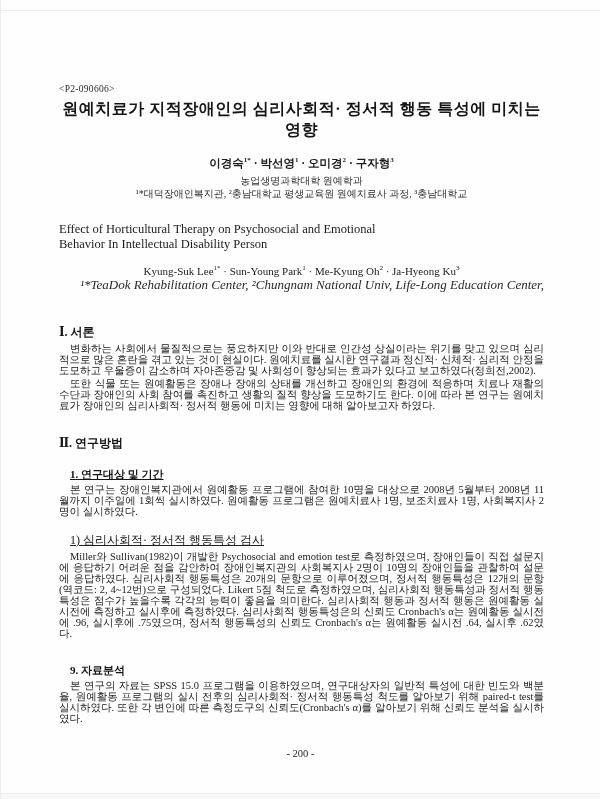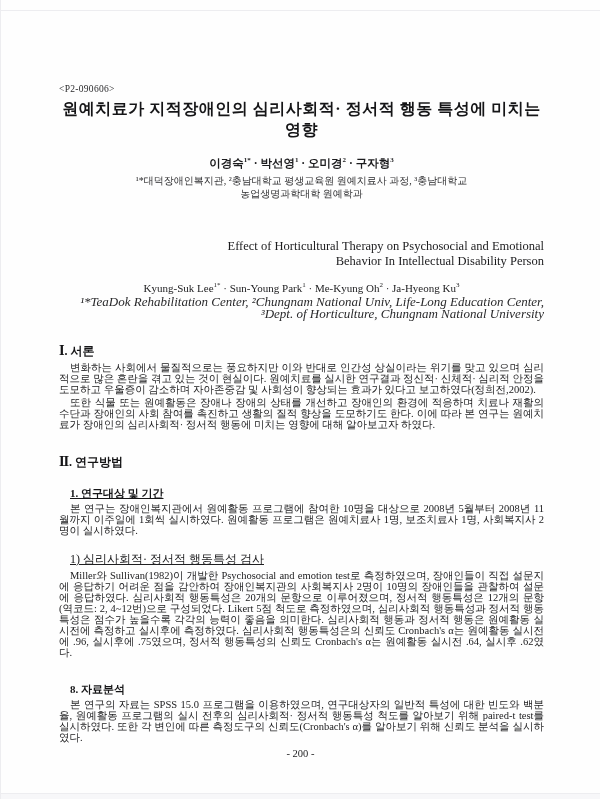--- a/index.html
+++ b/index.html
@@ -19,25 +19,25 @@
   .content{position:absolute;left:58px;top:0;width:485px;}
   .paper-id{margin-top:84px;font-size:9.5px;letter-spacing:.3px;color:#2a2a2c;}
   .title-kr{
     margin-top:5px;text-align:center;
     font-size:16px;font-weight:bold;letter-spacing:.5px;
     color:#151517;
   }
   .authors-kr{margin-top:15px;text-align:center;font-size:11.5px;font-weight:bold;color:#1b1b1d;}
   .authors-kr sup,.authors-en sup{font-size:7px;line-height:0;}
   .affil-kr{margin-top:3px;text-align:center;font-size:10px;line-height:13px;color:#29292b;}
-  .title-en{margin-top:39px;text-align:right;font-size:12.5px;line-height:15px;color:#1b1b1d;}
+  .title-en{margin-top:22px;text-align:left;font-size:12.5px;line-height:15px;color:#1b1b1d;}
   .authors-en{margin-top:13px;text-align:center;font-size:11px;color:#1b1b1d;}
   .affil-en{margin-top:2px;text-align:right;font-size:13px;line-height:12px;font-style:italic;color:#29292b;}
   .sec-heading{font-size:12px;font-weight:bold;color:#151517;}
-  .sec-1{margin-top:23px;}
+  .sec-1{margin-top:33px;}
   .sec-2{margin-top:12px;}
   .sub-heading{font-size:11px;font-weight:bold;margin-left:11px;color:#151517;}
   .sub-sub{font-size:12px;margin-left:11px;color:#202022;}
   p.body{
     margin:0;margin-top:2px;
     font-size:10.5px;line-height:11px;
     text-align:justify;text-indent:11px;
     color:#202022;
     word-break:break-all;
   }
@@ -56,49 +56,48 @@
 
   <div class="content">
 
     <div class="paper-id">&lt;P2-090606&gt;</div>
 
     <div class="title-kr">원예치료가 지적장애인의 심리사회적· 정서적 행동 특성에 미치는 영향</div>
 
     <div class="authors-kr"><span><span>이경숙</span><sup>1*</sup></span><span> · </span><span><span>박선영</span><sup>1</sup></span><span> · </span><span><span>오미경</span><sup>2</sup></span><span> · </span><span><span>구자형</span><sup>3</sup></span></div>
 
     <div class="affil-kr">
+      <div>농업생명과학대학 원예학과</div>
       <div>¹*대덕장애인복지관, ²충남대학교 평생교육원 원예치료사 과정, ³충남대학교</div>
-      <div>농업생명과학대학 원예학과</div>
     </div>
 
     <div class="title-en">
       <div>Effect of Horticultural Therapy on Psychosocial and Emotional</div>
       <div>Behavior In Intellectual Disability Person</div>
     </div>
 
     <div class="authors-en"><span><span>Kyung-Suk Lee</span><sup>1*</sup></span><span> · </span><span><span>Sun-Young Park</span><sup>1</sup></span><span> · </span><span><span>Me-Kyung Oh</span><sup>2</sup></span><span> · </span><span><span>Ja-Hyeong Ku</span><sup>3</sup></span></div>
 
     <div class="affil-en">
       <div>¹*TeaDok Rehabilitation Center, ²Chungnam National Univ, Life-Long Education Center,</div>
-      <div>³Dept. of Horticulture, Chungnam National University</div>
     </div>
 
     <div class="sec-heading sec-1">Ⅰ. 서론</div>
     <p class="body">변화하는 사회에서 물질적으로는 풍요하지만 이와 반대로 인간성 상실이라는 위기를 맞고 있으며 심리적으로 많은 혼란을 겪고 있는 것이 현실이다. 원예치료를 실시한 연구결과 정신적· 신체적· 심리적 안정을 도모하고 우울증이 감소하며 자아존중감 및 사회성이 향상되는 효과가 있다고 보고하였다(정희전,2002).</p>
     <p class="body">또한 식물 또는 원예활동은 장애나 장애의 상태를 개선하고 장애인의 환경에 적응하며 치료나 재활의 수단과 장애인의 사회 참여를 촉진하고 생활의 질적 향상을 도모하기도 한다. 이에 따라 본 연구는 원예치료가 장애인의 심리사회적· 정서적 행동에 미치는 영향에 대해 알아보고자 하였다.</p>
 
     <div class="sec-heading sec-2 gap-lg">Ⅱ. 연구방법</div>
 
     <div class="sub-heading gap-sm">1. 연구대상 및 기간</div>
     <p class="body">본 연구는 장애인복지관에서 원예활동 프로그램에 참여한 10명을 대상으로 2008년 5월부터 2008년 11월까지 이주일에 1회씩 실시하였다. 원예활동 프로그램은 원예치료사 1명, 보조치료사 1명, 사회복지사 2명이 실시하였다.</p>
 
     <div class="sub-sub gap-sm">1) 심리사회적· 정서적 행동특성 검사</div>
     <p class="body">Miller와 Sullivan(1982)이 개발한 Psychosocial and emotion test로 측정하였으며, 장애인들이 직접 설문지에 응답하기 어려운 점을 감안하여 장애인복지관의 사회복지사 2명이 10명의 장애인들을 관찰하여 설문에 응답하였다. 심리사회적 행동특성은 20개의 문항으로 이루어졌으며, 정서적 행동특성은 12개의 문항(역코드: 2, 4~12번)으로 구성되었다. Likert 5점 척도로 측정하였으며, 심리사회적 행동특성과 정서적 행동특성은 점수가 높을수록 각각의 능력이 좋음을 의미한다. 심리사회적 행동과 정서적 행동은 원예활동 실시전에 측정하고 실시후에 측정하였다. 심리사회적 행동특성은의 신뢰도 Cronbach's α는 원예활동 실시전에 .96, 실시후에 .75였으며, 정서적 행동특성의 신뢰도 Cronbach's α는 원예활동 실시전 .64, 실시후 .62였다.</p>
 
-    <div class="sub-heading gap-lg">8. 자료분석</div>
+    <div class="sub-heading gap-lg">9. 자료분석</div>
     <p class="body">본 연구의 자료는 SPSS 15.0 프로그램을 이용하였으며, 연구대상자의 일반적 특성에 대한 빈도와 백분율, 원예활동 프로그램의 실시 전후의 심리사회적· 정서적 행동특성 척도를 알아보기 위해 paired-t test를 실시하였다. 또한 각 변인에 따른 측정도구의 신뢰도(Cronbach's α)를 알아보기 위해 신뢰도 분석을 실시하였다.</p>
 
   </div>
 
   <div class="page-number">- 200 -</div>
 
   <div class="scan-edge-bottom"></div>
   <div class="scan-strip-bottom"></div>
 </div>
 

